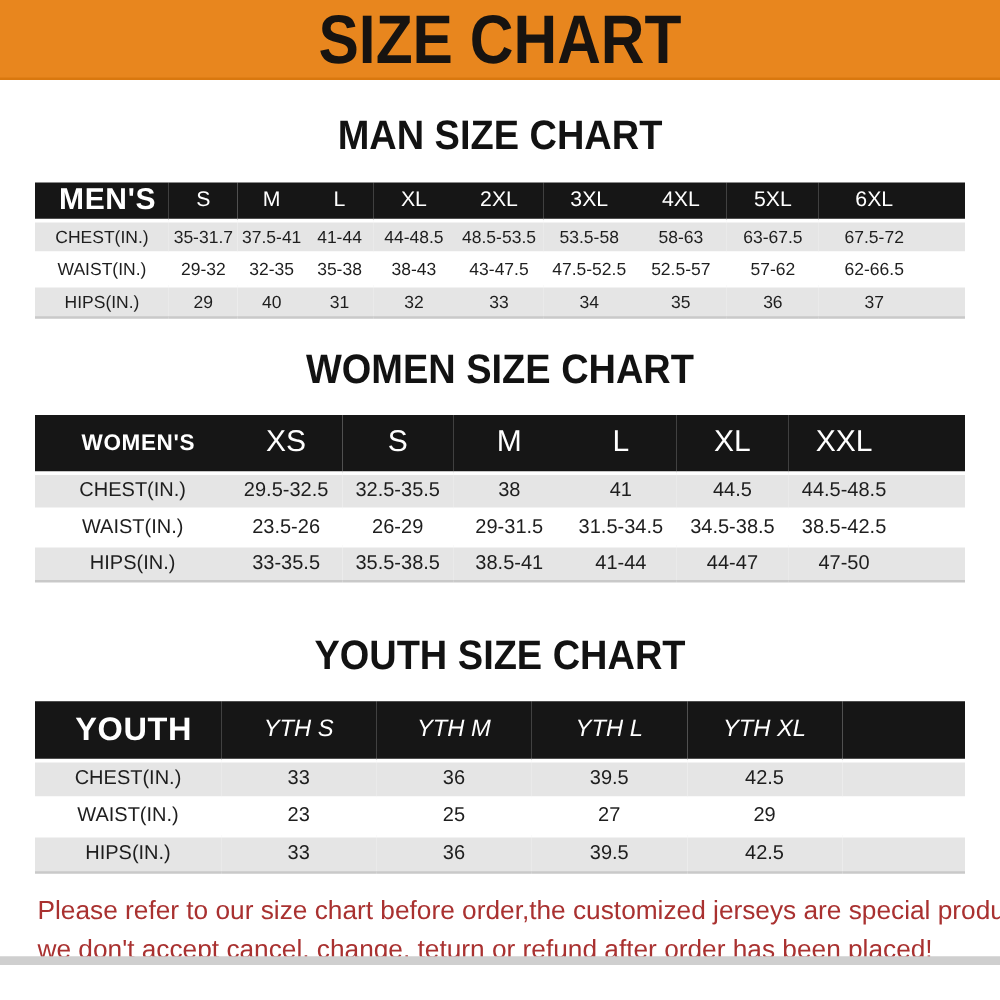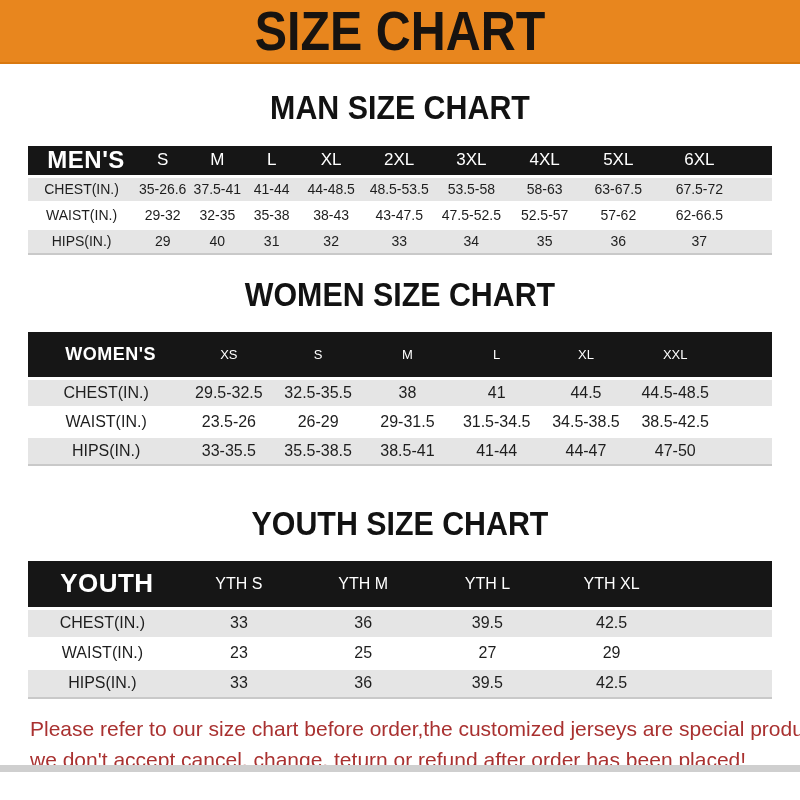--- a/index.html
+++ b/index.html
@@ -28,27 +28,27 @@
   table.size-table tbody tr:last-child{border-bottom:2px solid #c9c9c9;}
 
   .table-men thead tr{height:30px;}
   .table-men th.th-label{font-size:24px;}
   .table-men th.th-size{font-size:17px;}
   .table-men tbody tr{height:26px;}
   .table-men td{font-size:14px;}
 
   .table-women thead tr{height:46px;}
   .table-women th.th-label{font-size:18px;}
-  .table-women th.th-size{font-size:13px;}
+  .table-women th.th-size{font-size:24px;}
   .table-women tbody tr{height:29px;}
   .table-women td{font-size:16px;}
 
   .table-youth thead tr{height:47px;}
   .table-youth th.th-label{font-size:26px;}
-  .table-youth th.th-size{font-size:16px;}
+  .table-youth th.th-size{font-size:19px;font-style:italic;}
   .table-youth tbody tr{height:30px;}
   .table-youth td{font-size:16px;}
 
   
   .footer-note{margin-top:14px;padding-left:30px;color:#A93130;}
   .footer-note p{margin:0;font-size:21px;line-height:31px;white-space:nowrap;}
 
   .bottom-strip{position:absolute;left:0;right:0;bottom:0;height:7px;background:#cfcfcf;}
 </style>
 </head>
@@ -87,21 +87,21 @@
             <th class="th-size">3XL</th>
             <th class="th-size">4XL</th>
             <th class="th-size">5XL</th>
             <th class="th-size">6XL</th>
             <th></th>
           </tr>
         </thead>
         <tbody>
           <tr>
             <td>CHEST(IN.)</td>
-            <td>35-26.6</td>
+            <td>35-31.7</td>
             <td>37.5-41</td>
             <td>41-44</td>
             <td>44-48.5</td>
             <td>48.5-53.5</td>
             <td>53.5-58</td>
             <td>58-63</td>
             <td>63-67.5</td>
             <td>67.5-72</td>
             <td></td>
           </tr>

